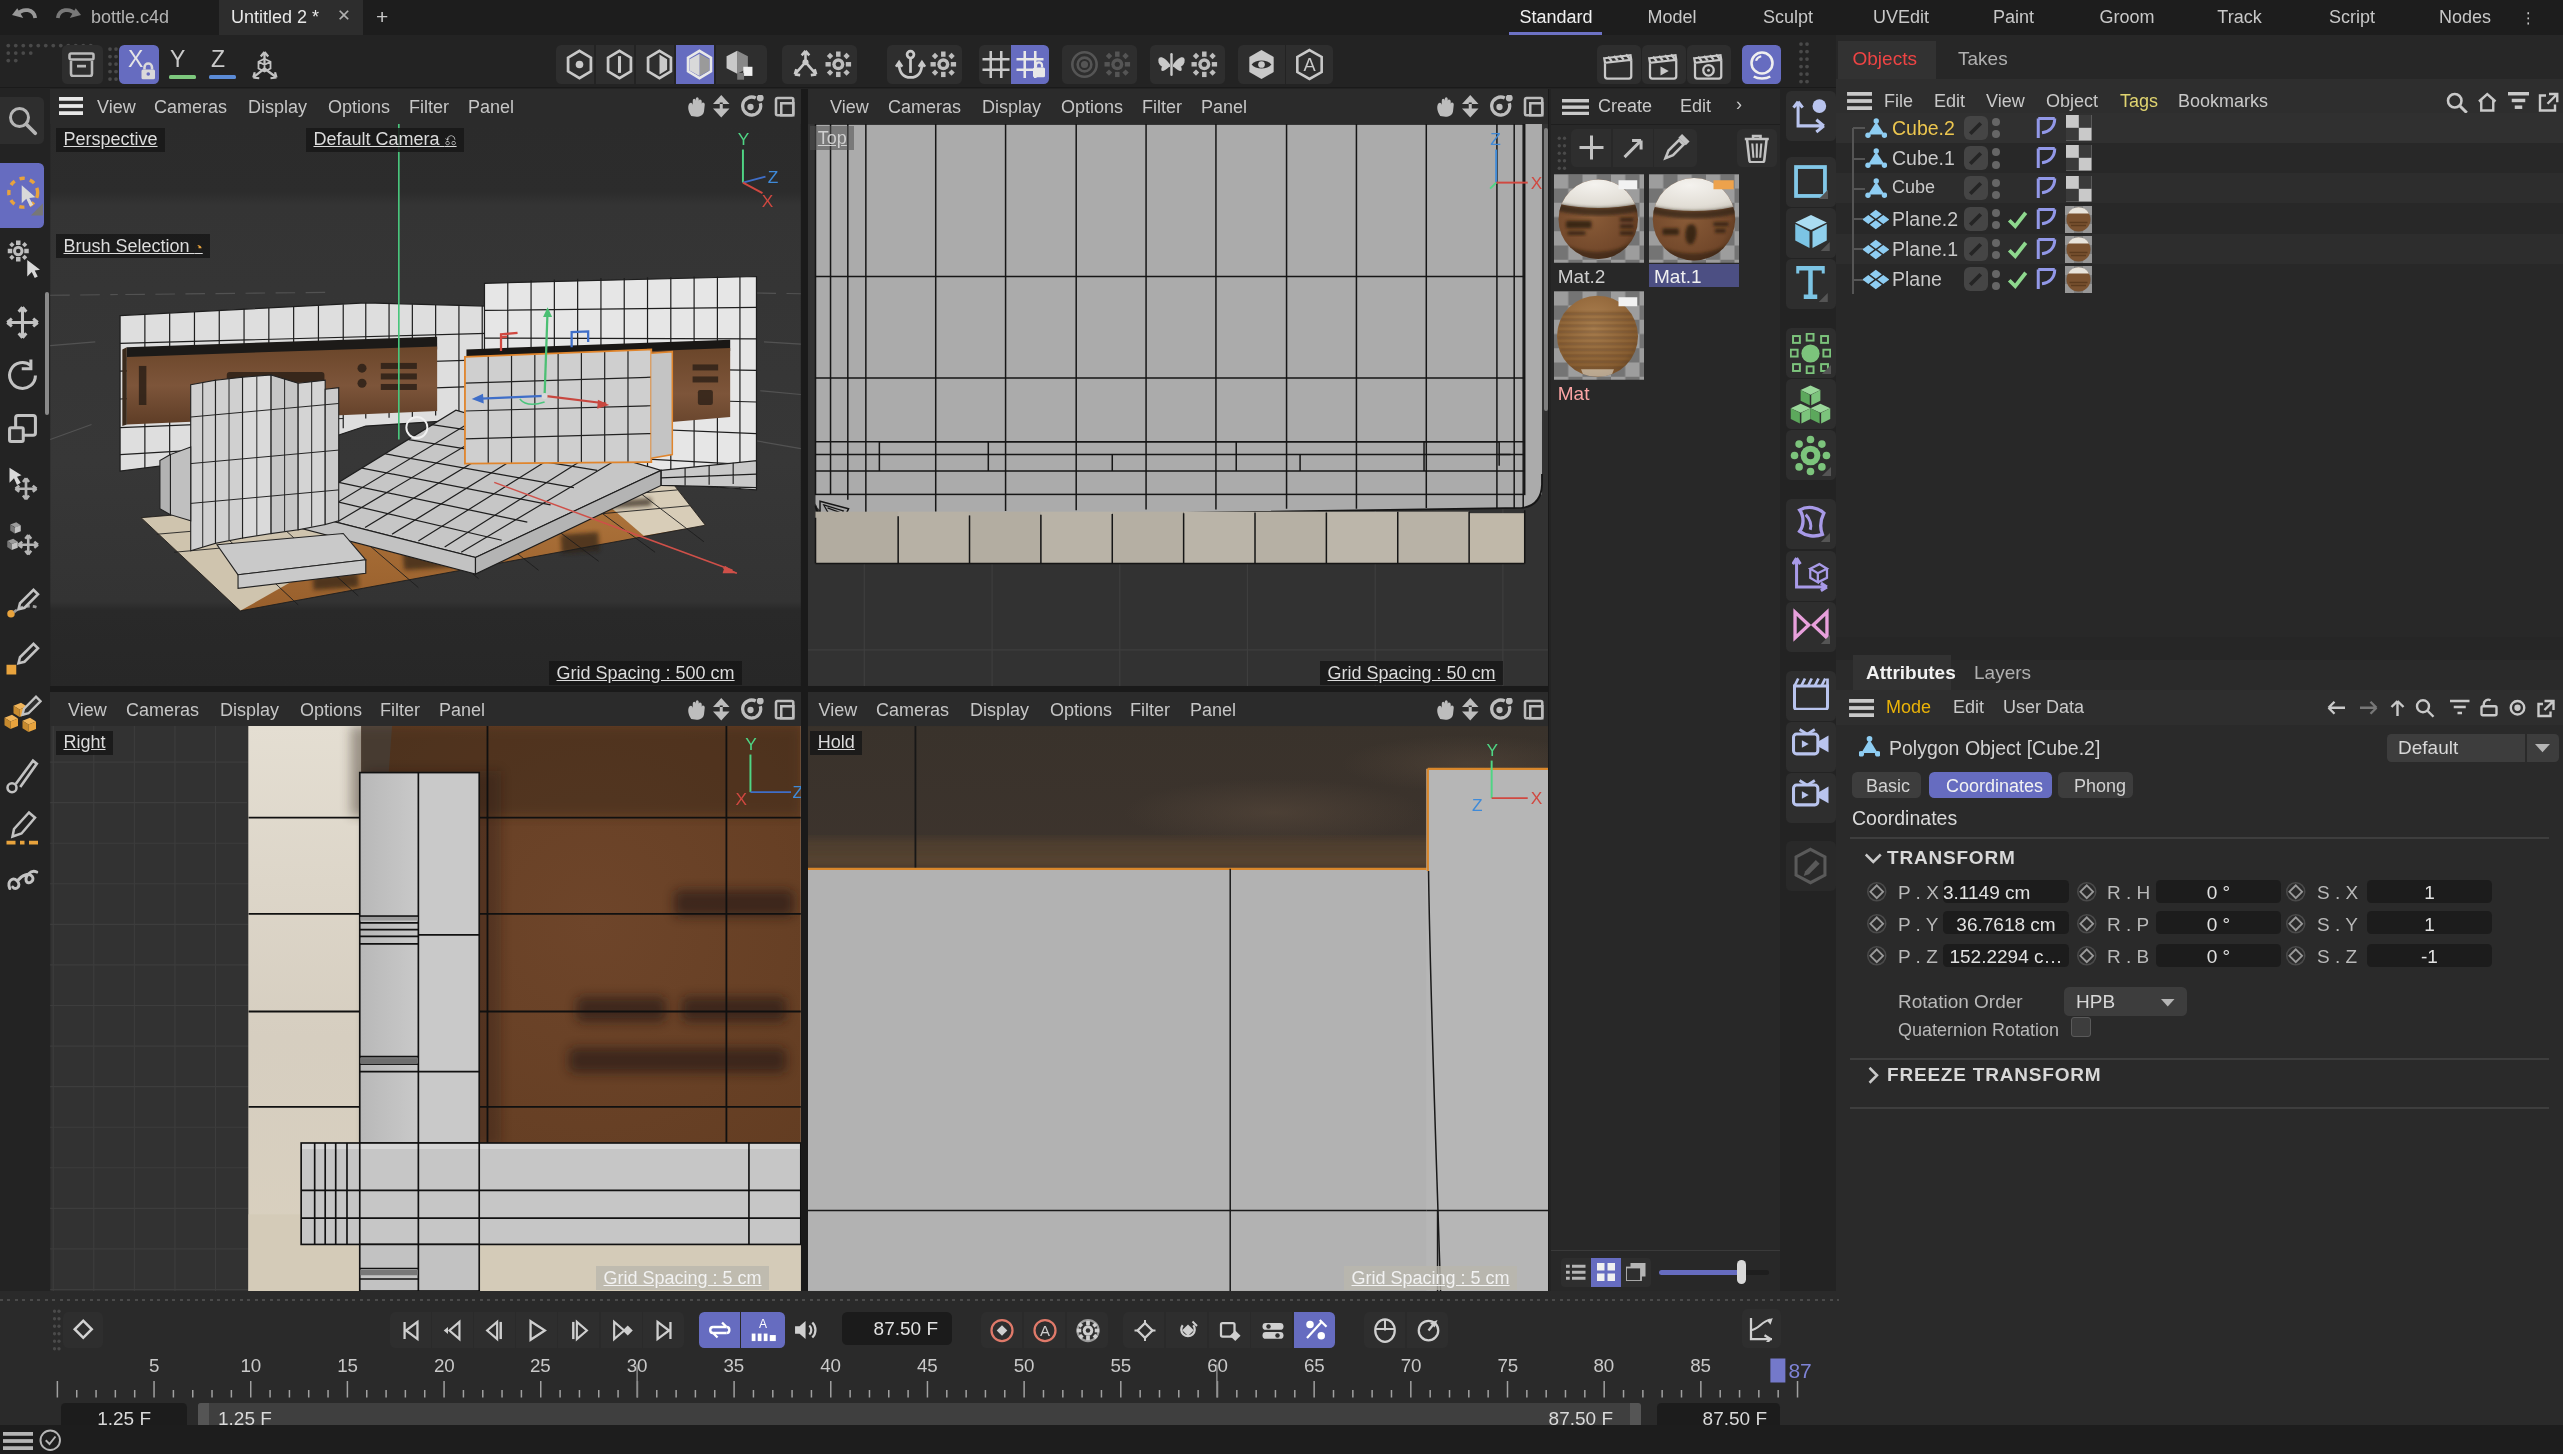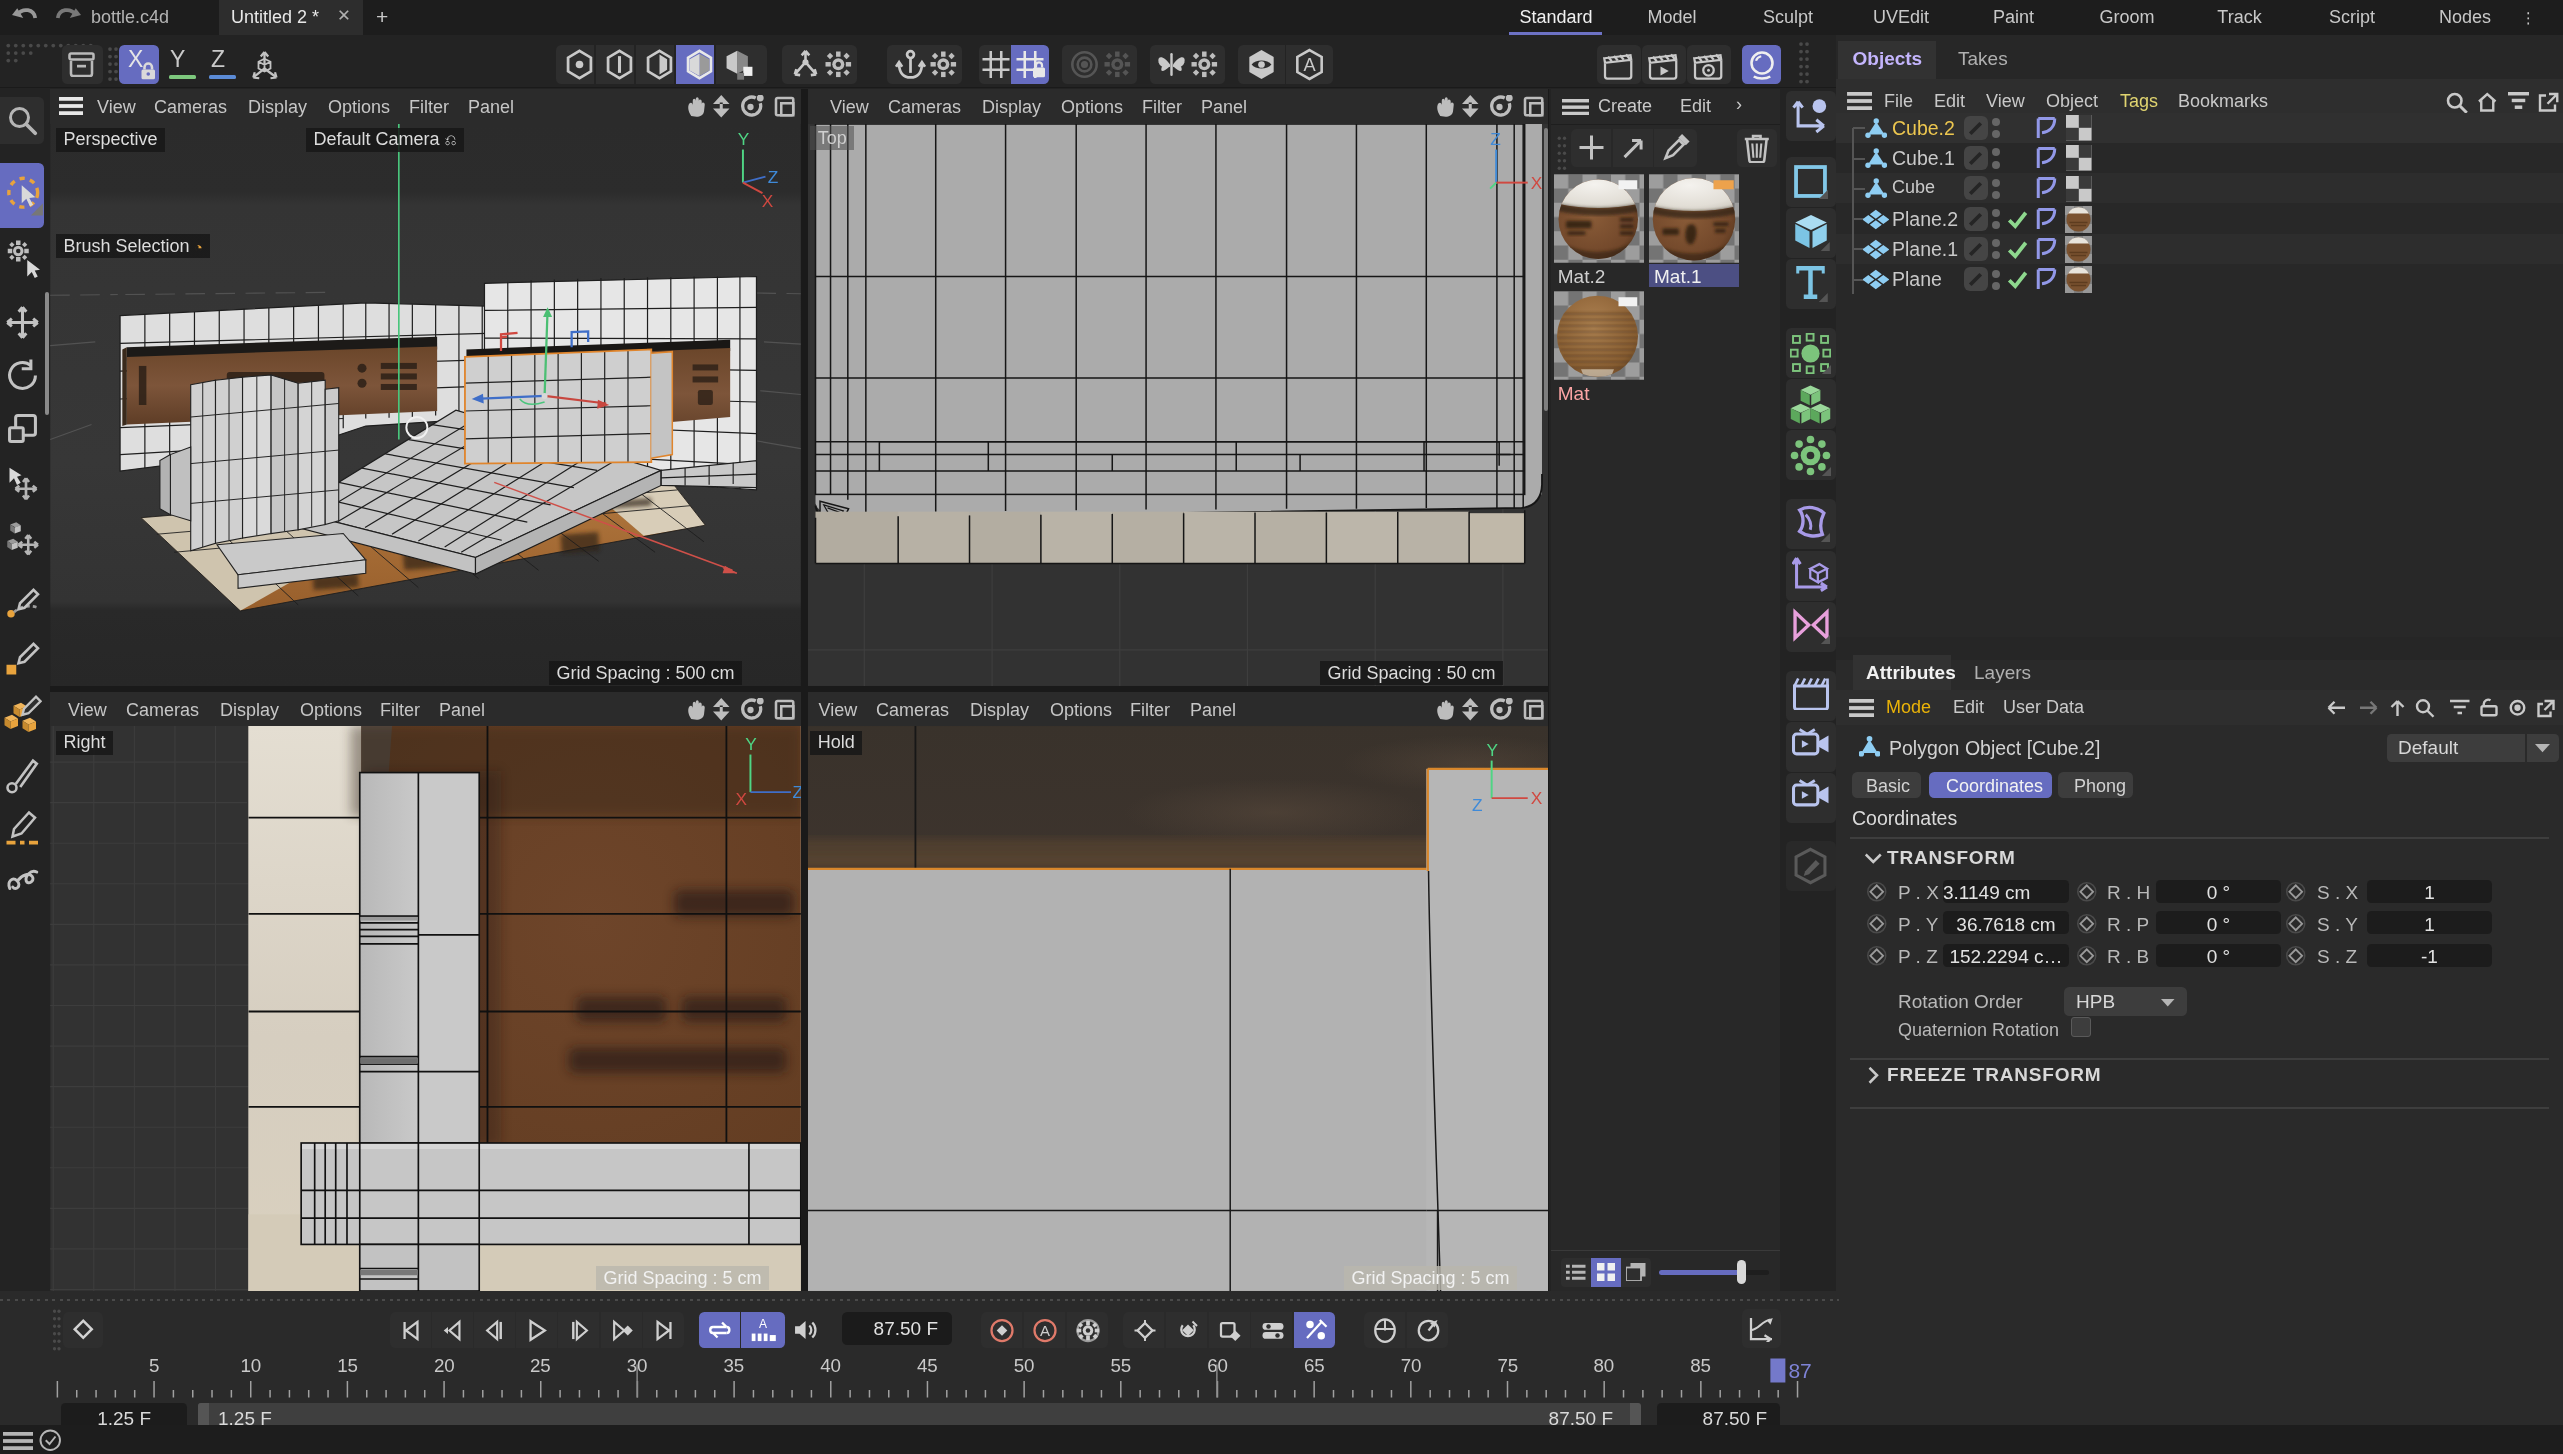--- a/index.html
+++ b/index.html
@@ -18,21 +18,21 @@
 #toolbar { left:0; top:35px; width:2563px; height:53px; background:#232323; border-bottom:0.8px solid #1a1a1a;}
 .tile { position:absolute; background:#2e2e2e; border-radius:5.3px; }
 .tile.sel { background:#666cc0; }
 
 
 #leftcol { left:0; top:89px; width:48px; height:1336px; background:#232323; }
 
 
 .vpmenu { position:absolute; background:#2b2b2b; color:#c6c6c6; font-size:18px; }
 .vpmenu span { position:absolute; top:7.5px; }
-.vplabel { position:absolute; background:rgba(24,24,24,0.85); color:#dcdcdc; font-size:18px; padding:1.5px 7.5px; }
+.vplabel { position:absolute; background:rgba(24,24,24,0.85); color:#dcdcdc; font-size:18px; padding:1.5px 7.5px;text-decoration:underline; }
 
 
 #mats { left:1551px; top:89px; width:229px; height:1202px; background:#282828; }
 #rightcol { left:1781px; top:89px; width:59px; height:1202px; background:#232323; }
 #objects { left:1836px; top:35px; width:727px; height:602px; background:#272727; }
 #attrs { left:1836px; top:637px; width:727px; height:788px; background:#2a2a2a; }
 #timeline { left:0; top:1291px; width:1839px; height:135px; background:#2a2a2a; }
 #status { left:0; top:1425px; width:2563px; height:29px; background:#1d1d1d; }
 .txt { position:absolute; white-space:nowrap; }
 </style>
@@ -1157,21 +1157,21 @@
       <path d="M13 16 L22 21 L13 26 Z" fill="#b9c4ee"></path>
     </svg>
     <div class="tile" style="left:4.5px;top:752px;width:50px;height:50px;background:#292929"></div>
     <svg class="abs" style="left:12px;top:758px" width="35" height="38" viewBox="0 0 46 50">
       <path d="M23 3 L42 13 L42 37 L23 47 L4 37 L4 13 Z" fill="none" stroke="#5a5a5a" stroke-width="4"></path>
       <path d="M16 32 L30 17 L35 22 L21 36 L14 38 Z" fill="#5a5a5a"></path>
     </svg>
   </div>
   <div id="objects" class="abs">
     <div class="abs" style="left:2.3px;top:6px;width:98px;height:38px;background:#323232"></div>
-    <div class="txt" style="left:16.5px;top:12.8px;font-size:19px;color:#c4b5fd;font-weight:bold">Objects</div>
+    <div class="txt" style="left:16.5px;top:12.8px;font-size:19px;color:#ef4444;font-weight:normal">Objects</div>
     <div class="txt" style="left:122px;top:12.8px;font-size:19px;color:#b0b0b0">Takes</div>
     <div class="abs" style="left:0;top:44px;width:727px;height:44px;background:#2e2e2e"></div>
     <svg class="abs" style="left:10.5px;top:57px" width="25.6" height="18" viewBox="0 0 34 24">
         <g fill="#c9c9c9">
           <rect y="0" width="34" height="5"></rect>
           <rect y="9.5" width="34" height="5"></rect>
           <rect y="19" width="34" height="5"></rect>
         </g>
       </svg>
     <div class="txt" style="left:48px;top:56px;font-size:18px;color:#c9c9c9">File</div>

